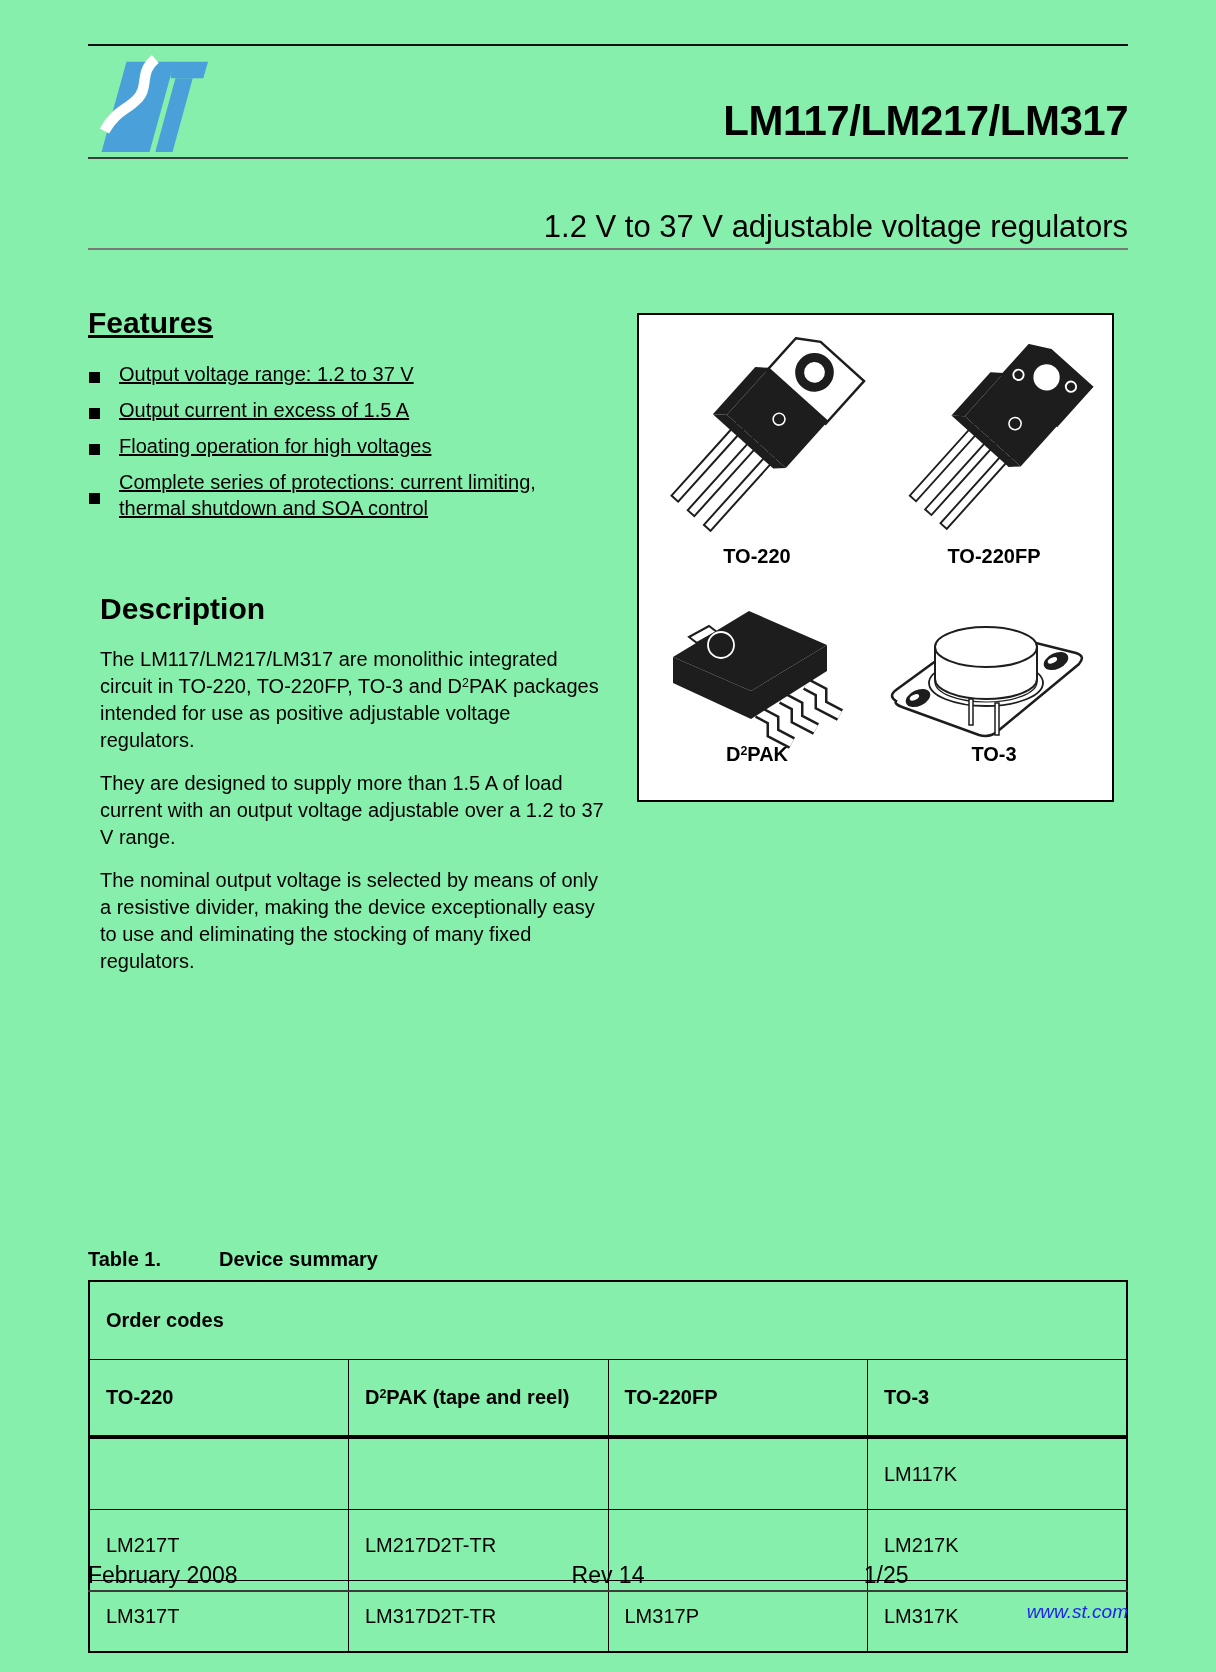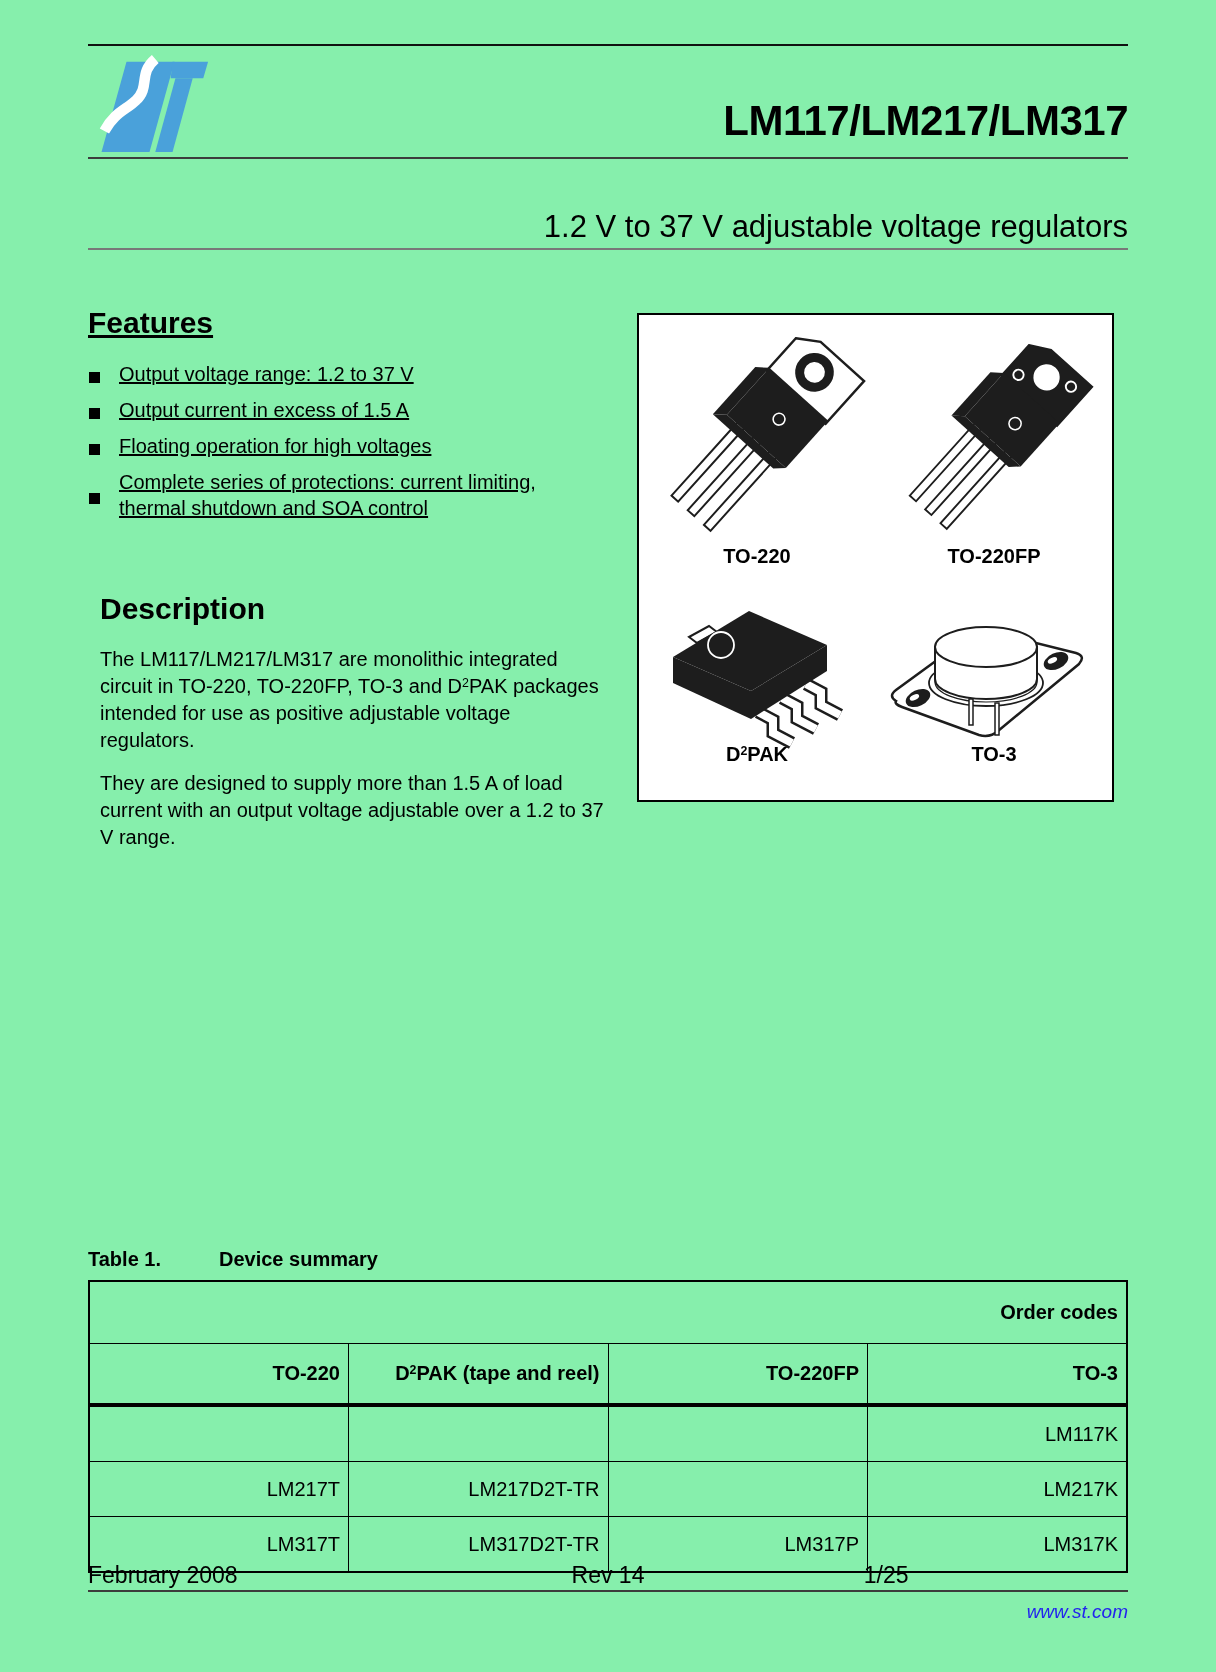--- a/index.html
+++ b/index.html
@@ -67,21 +67,21 @@
     font-size:20px; font-weight:700;
   }
   .tbl-caption .cap-title { margin-left:58px; }
 
   table.device {
     position:absolute; left:88px; top:1280px; width:1040px;
     border-collapse:collapse; table-layout:fixed;
     font-size:20px;
   }
   table.device th, table.device td {
-    padding:8px; text-align:right; vertical-align:middle;
+    padding:16px; text-align:left; vertical-align:middle;
     border-left:1.5px solid #000;
   }
   table.device { border:2px solid #000; }
   th.group-hdr { height:45px; font-weight:700; border-bottom:1.5px solid #000; border-left:none; }
   tr.cols th   { height:43px; font-weight:700; border-bottom:4px solid #000; }
   tr.cols th:first-child { border-left:none; }
   tr.data td   { height:38px; font-weight:400; border-top:1.5px solid #000; }
   tr.data td:first-child { border-left:none; }
   tr.data:first-of-type td { border-top:none; }
 
@@ -144,20 +144,21 @@
         <span class="bullet"></span>
         <span>Complete series of protections: current limiting, thermal shutdown and SOA control</span>
       </li>
     </ul>
   </section>
 
   <section class="description">
     <h2>Description</h2>
     <p><span>The LM117/LM217/LM317 are monolithic integrated circuit in TO-220, TO-220FP, TO-3 and D</span><sup class="sp">2</sup><span>PAK packages intended for use as positive adjustable voltage regulators.</span></p>
     <p>They are designed to supply more than 1.5 A of load current with an output voltage adjustable over a 1.2 to 37 V range.</p>
+    <p>The nominal output voltage is selected by means of only a resistive divider, making the device exceptionally easy to use and eliminating the stocking of many fixed regulators.</p>
   </section>
 
   <div class="pkg-box">
 
     <svg class="svg-to220" viewBox="0 0 230 220">
       <g transform="rotate(42 115 108)">
         <rect class="wh" x="88" y="116" width="9" height="100" stroke-width="2"></rect>
         <rect class="wh" x="110" y="116" width="9" height="100" stroke-width="2"></rect>
         <rect class="wh" x="132" y="116" width="9" height="100" stroke-width="2"></rect>
         <polygon class="wh" points="75,14 96,0 155,0 155,58 75,58" stroke-width="2.5"></polygon>

